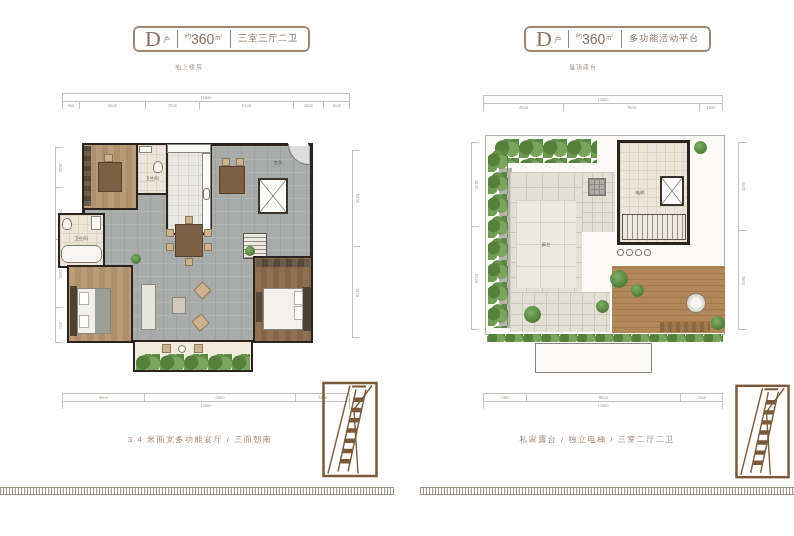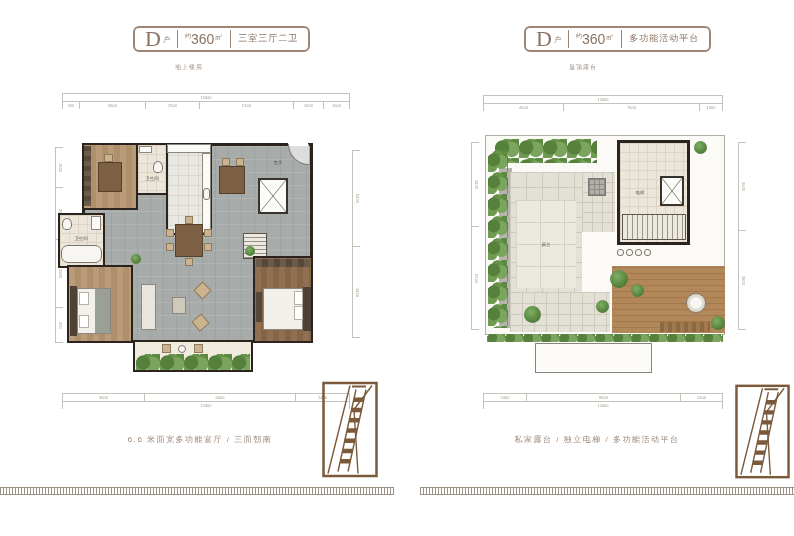--- a/index.html
+++ b/index.html
@@ -193,21 +193,21 @@
 
     <div class="bush-round" style="left:131px;top:254px;width:10px;height:10px"></div>
     <div class="bush-round" style="left:245px;top:246px;width:10px;height:10px"></div>
 
     <div class="room balconyf" style="left:133px;top:340px;width:120px;height:32px"></div>
     <div class="furn chair" style="left:162px;top:344px;width:9px;height:9px"></div>
     <div class="furn chair" style="left:194px;top:344px;width:9px;height:9px"></div>
     <div class="furn" style="left:178px;top:345px;width:8px;height:8px;background:#f7f6f2;border:1px solid #7d766c;border-radius:50%"></div>
     <div class="bush" style="left:136px;top:354px;width:114px;height:16px"></div>
 
-    <div class="caption" style="left:200px;top:434px">6.6 米面宽多功能宴厅 / 三面朝南</div>
+    <div class="caption" style="left:200px;top:434px">3.4 米面宽多功能宴厅 / 三面朝南</div>
 
     <svg class="abs" style="left:322px;top:381px;width:56px;height:97px" viewBox="0 0 56 96">
       <rect x="1.5" y="1.5" width="53" height="93" fill="none" stroke="#7a5a3a" stroke-width="2.5"></rect>
       <path d="M6 92 L28 4 M50 4 L32 28 L36 92" stroke="#7a5a3a" stroke-width="1.4" fill="none"></path>
       <path d="M16 90 L34 8 M26 90 L44 8" stroke="#7a5a3a" stroke-width="1.4" fill="none"></path>
       <path d="M18.2 79.8 L28.2 79.8 M20.5 69.5 L30.5 69.5 M22.7 59.2 L32.7 59.2 M25 49 L35 49 M27.2 38.7 L37.2 38.7 M29.5 28.5 L39.5 28.5 M31.7 18.2 L41.7 18.2" stroke="#7a5a3a" stroke-width="4.5"></path>
       <path d="M30 5 L44 5" stroke="#7a5a3a" stroke-width="2"></path>
     </svg>
   </div>
 
@@ -286,21 +286,21 @@
     <div class="bush" style="left:488px;top:150px;width:20px;height:178px;background-size:19px 22px"></div>
     <div class="bush-round" style="left:524px;top:306px;width:17px;height:17px"></div>
     <div class="bush-round" style="left:596px;top:300px;width:13px;height:13px"></div>
     <div class="bush-round" style="left:610px;top:270px;width:18px;height:18px"></div>
     <div class="bush-round" style="left:631px;top:284px;width:13px;height:13px"></div>
     <div class="bush-round" style="left:711px;top:316px;width:14px;height:14px"></div>
     <div class="bush-round" style="left:694px;top:141px;width:13px;height:13px"></div>
 
     <div class="furn whitebox" style="left:535px;top:343px;width:117px;height:30px"></div>
 
-    <div class="caption" style="left:597px;top:434px">私家露台 / 独立电梯 / 多功能活动平台</div>
+    <div class="caption" style="left:597px;top:434px">私家露台 / 独立电梯 / 三室二厅二卫</div>
 
     <svg class="abs" style="left:735px;top:384px;width:55px;height:95px" viewBox="0 0 56 96">
       <rect x="1.5" y="1.5" width="53" height="93" fill="none" stroke="#7a5a3a" stroke-width="2.5"></rect>
       <path d="M6 92 L28 4 M50 4 L32 28 L36 92" stroke="#7a5a3a" stroke-width="1.4" fill="none"></path>
       <path d="M16 90 L34 8 M26 90 L44 8" stroke="#7a5a3a" stroke-width="1.4" fill="none"></path>
       <path d="M18.2 79.8 L28.2 79.8 M20.5 69.5 L30.5 69.5 M22.7 59.2 L32.7 59.2 M25 49 L35 49 M27.2 38.7 L37.2 38.7 M29.5 28.5 L39.5 28.5 M31.7 18.2 L41.7 18.2" stroke="#7a5a3a" stroke-width="4.5"></path>
       <path d="M30 5 L44 5" stroke="#7a5a3a" stroke-width="2"></path>
     </svg>
   </div>
 

